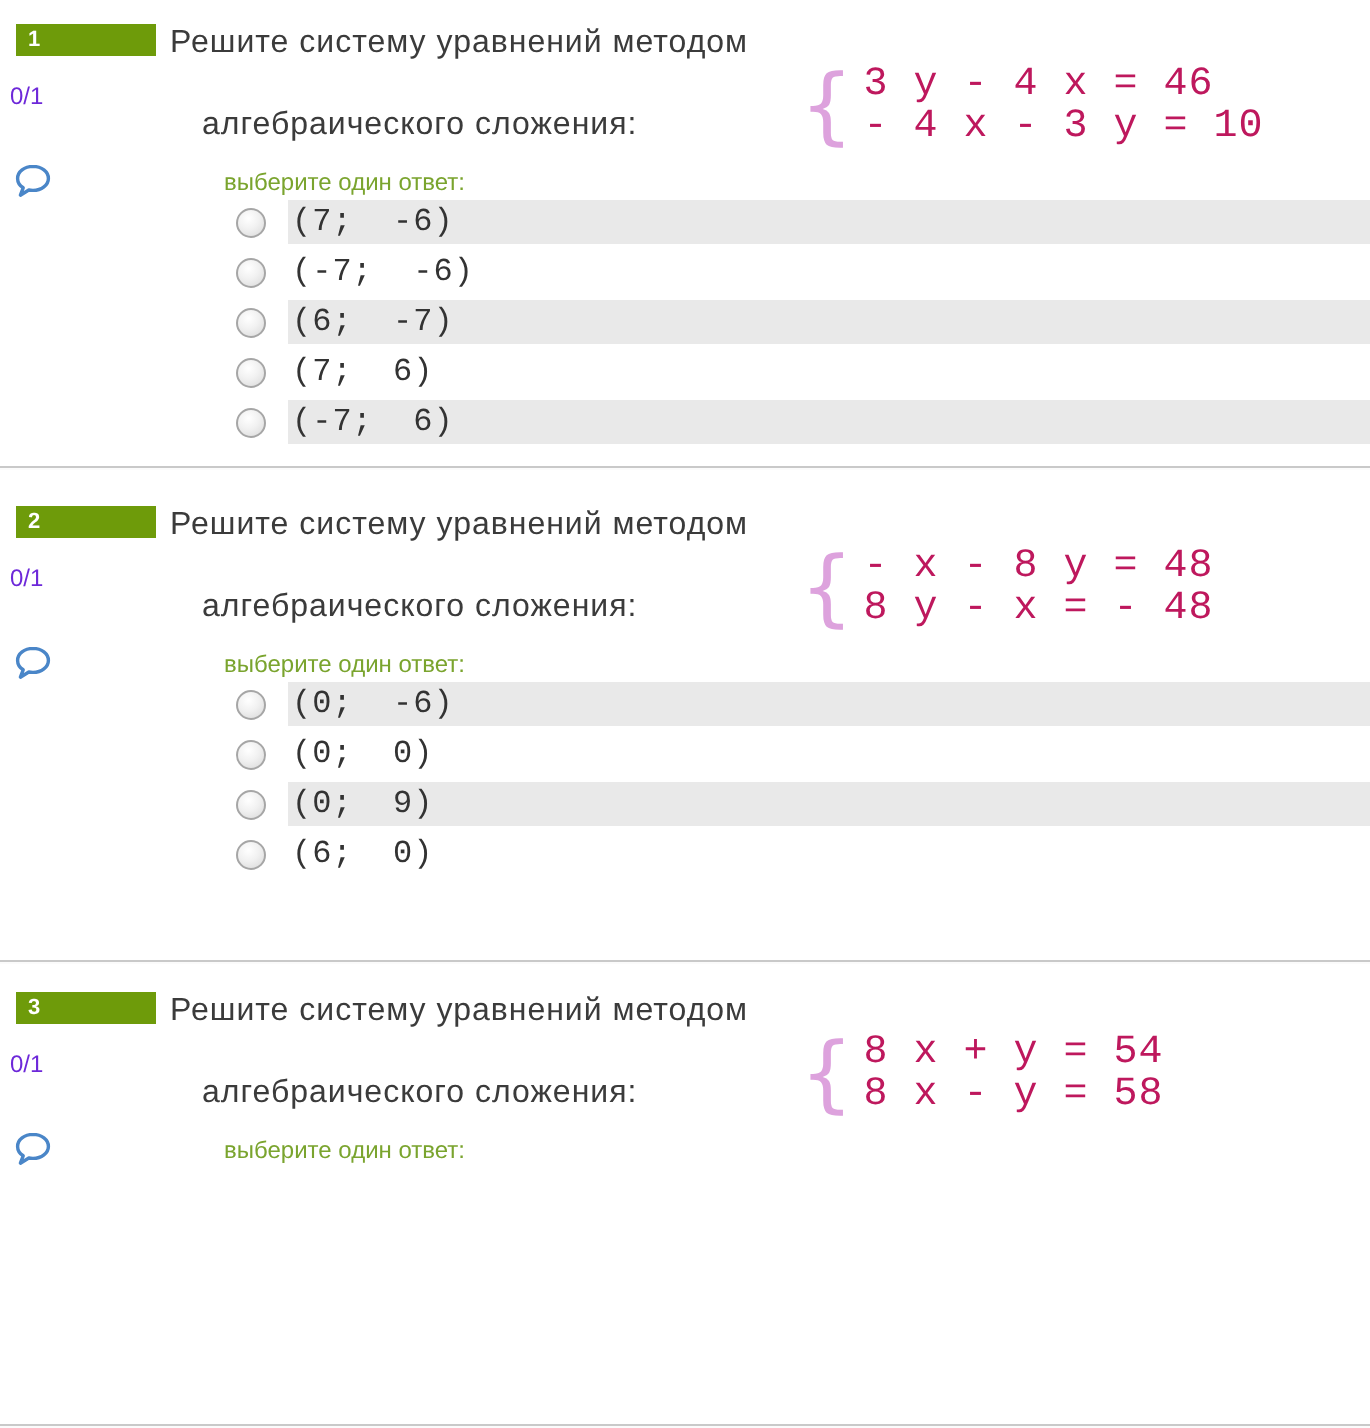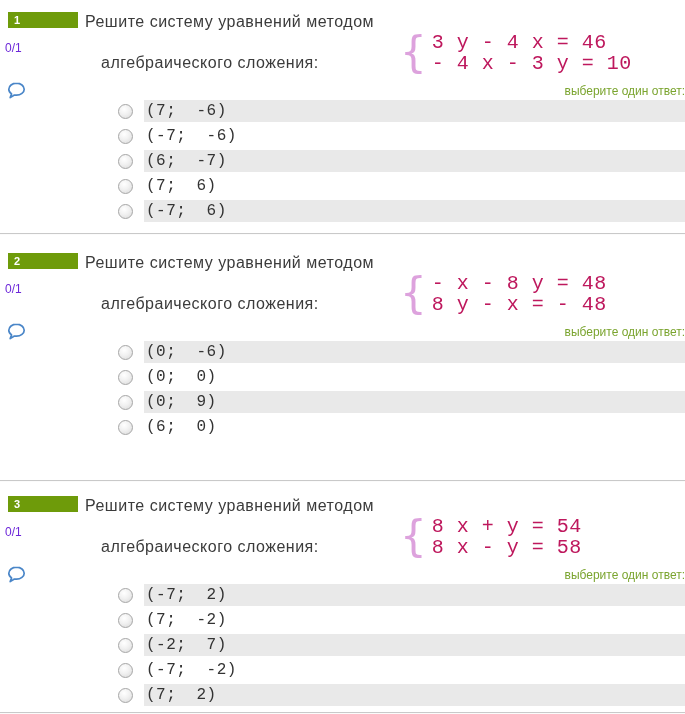--- a/index.html
+++ b/index.html
@@ -38,21 +38,21 @@
   .eqs { position:absolute; left:315px; top:19px; display:flex; align-items:center; }
   .brace {
     font-family:"DejaVu Sans", sans-serif; font-size:42px; line-height:44px;
     color:#dda2dd; margin-right:5px; font-weight:400;
   }
   .eqlines div {
     font-family:Liberation Mono, monospace;
     font-size:20px; line-height:21px; color:#be185d; white-space:pre;
     letter-spacing:0.5px;
   }
-  .choose { margin:12px 0 0 27px; font-size:12px; color:#7aa42e;text-align:right; }
+  .choose { margin:12px 0 0 27px; font-size:12px; color:#7aa42e; }
   .answers { margin-top:2px; }
   .answer-row { display:flex; align-items:center; height:22px; margin-bottom:3px; cursor:pointer; }
   .radio {
     width:13px; height:13px; margin-left:33px; margin-right:11px;
     border:1px solid #a6a6a6; border-radius:50%;
     background:radial-gradient(circle at 40% 32%, #ffffff 0%, #f1f1f1 45%, #d8d8d8 100%);
     flex:0 0 auto;
   }
   .answer-text {
     flex:1 1 auto; height:22px; line-height:22px; padding-left:2px;
@@ -181,38 +181,16 @@
         <div class="pl2">алгебраического сложения:</div>
         <div class="eqs">
           <span class="brace">{</span>
           <div class="eqlines">
             <div>8 x + y = 54</div>
             <div>8 x - y = 58</div>
           </div>
         </div>
       </div>
       <div class="choose">выберите один ответ:</div>
-      <div class="answers">
-        <div class="answer-row">
-          <span class="radio"></span>
-          <span class="answer-text">(-7;  2)</span>
-        </div>
-        <div class="answer-row">
-          <span class="radio"></span>
-          <span class="answer-text">(7;  -2)</span>
-        </div>
-        <div class="answer-row">
-          <span class="radio"></span>
-          <span class="answer-text">(-2;  7)</span>
-        </div>
-        <div class="answer-row">
-          <span class="radio"></span>
-          <span class="answer-text">(-7;  -2)</span>
-        </div>
-        <div class="answer-row">
-          <span class="radio"></span>
-          <span class="answer-text">(7;  2)</span>
-        </div>
-      </div>
     </div>
   </div>
 </section>
 <div class="divider"></div>
 
 </body></html>

